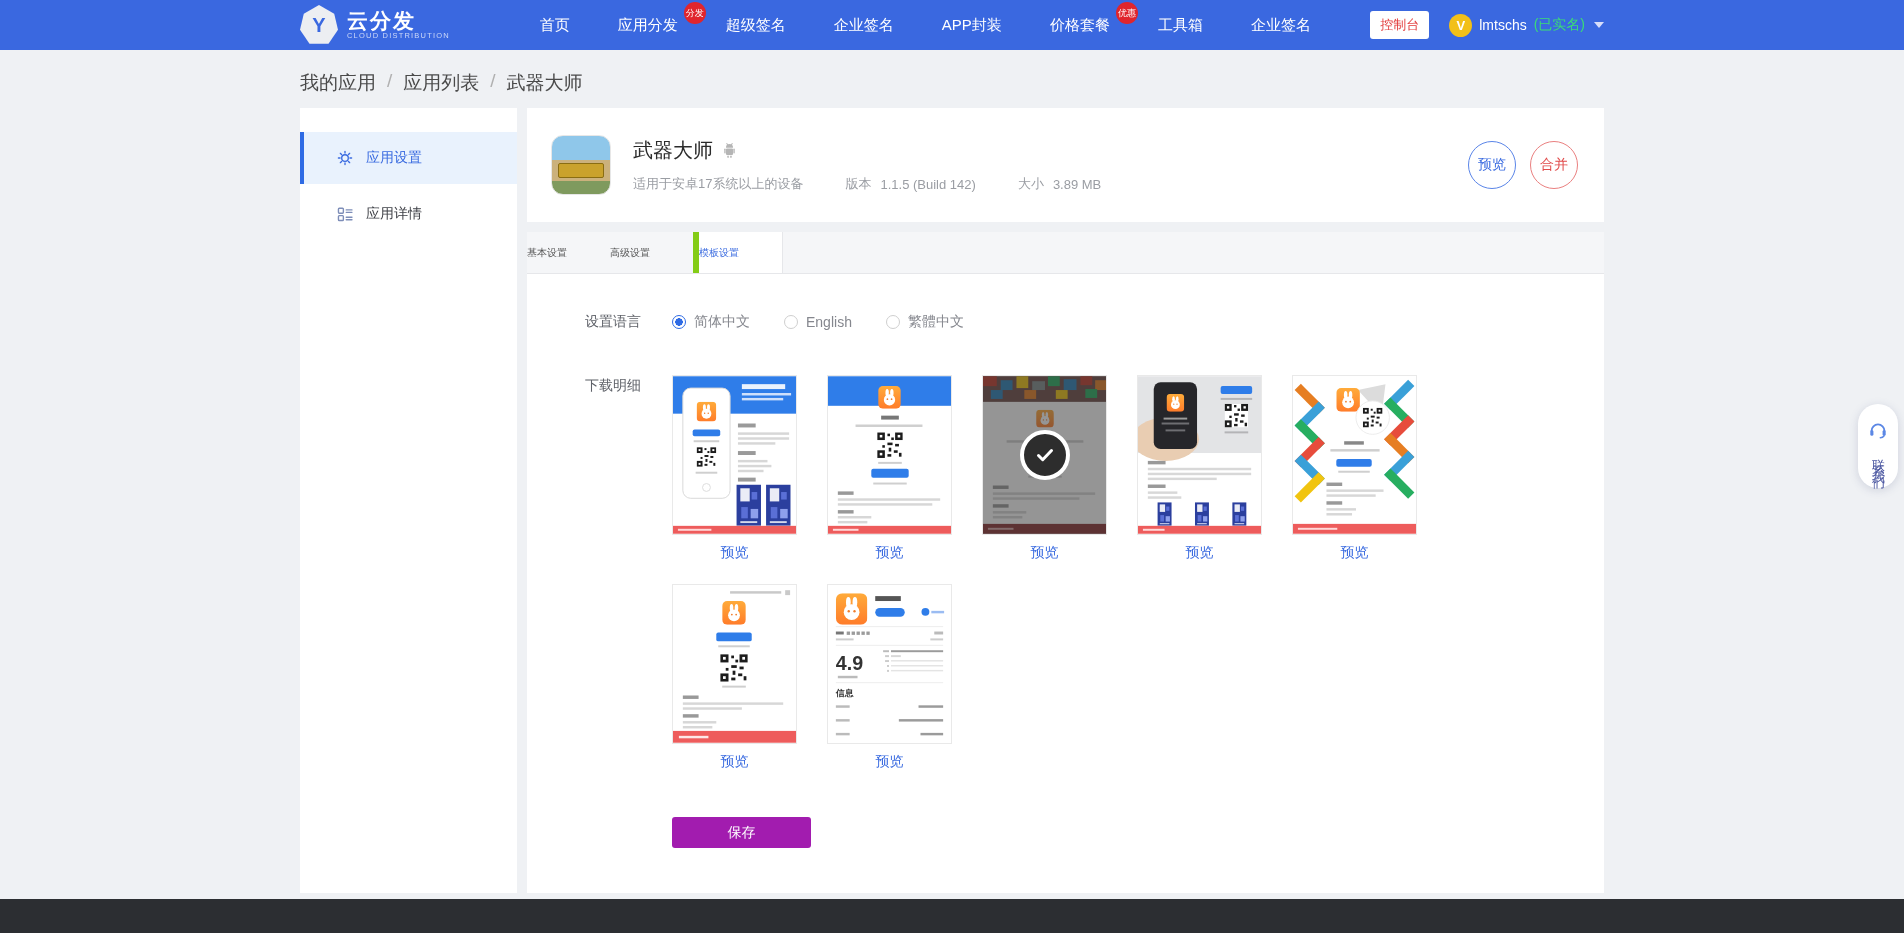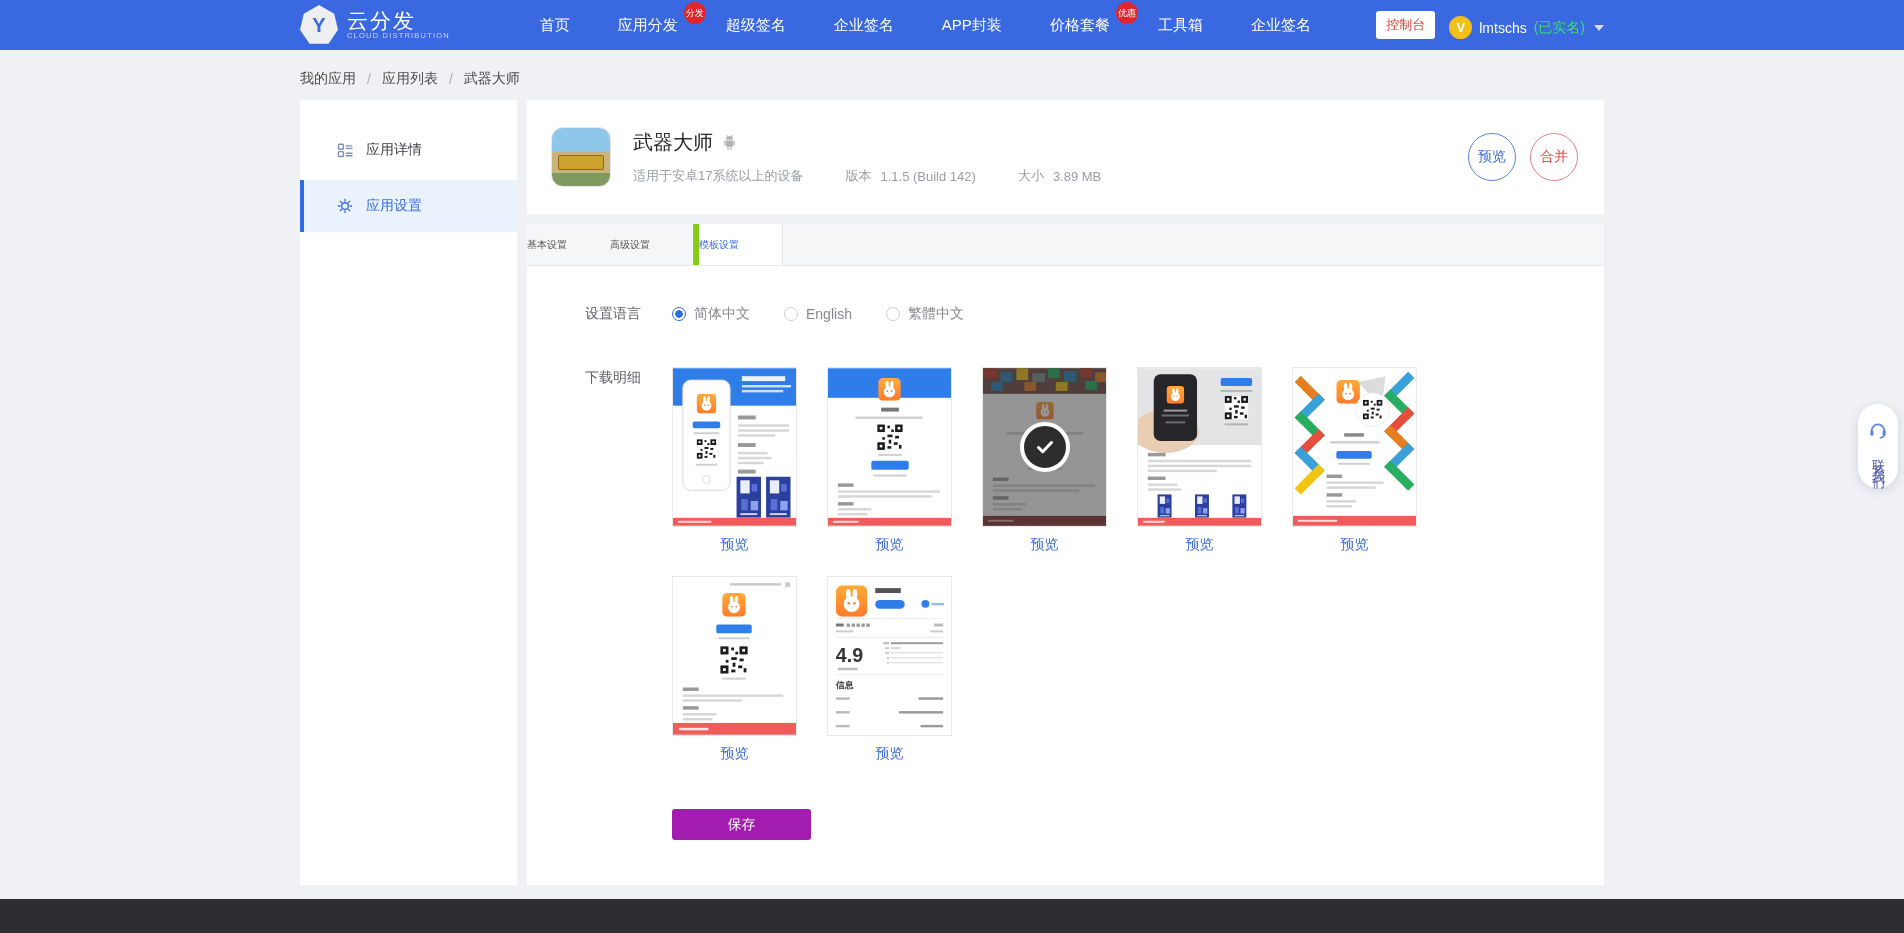--- a/index.html
+++ b/index.html
@@ -5,35 +5,35 @@
   html,body{margin:0;padding:0}
   body{width:1904px;height:933px;font-family:"Liberation Sans","DejaVu Sans",sans-serif;background:#eff1f4;overflow:hidden;position:relative}
   .container{width:1304px;margin:0 auto}
 
   
   .navbar{height:50px;background:#3a68e0;display:flex;align-items:center}
   .nav-inner{width:1304px;margin:0 auto;display:flex;align-items:center;height:100%}
   .logo{display:flex;align-items:center;gap:9px}
   .logo-shape{width:38px;height:40px;background:#eceef2;clip-path:polygon(50% 0,90% 22%,100% 62%,75% 97%,25% 97%,0 62%,10% 22%);display:flex;align-items:center;justify-content:center;font-weight:bold;font-size:20px;color:#3a68e0}
   .logo-txt{line-height:1.05;color:#fff}
-  .logo-title{font-size:21px;font-weight:normal;letter-spacing:2px}
+  .logo-title{font-size:21px;font-weight:bold;letter-spacing:2px}
   .logo-sub{font-size:7.5px;color:#ccd8f8;letter-spacing:1.2px}
   .nav-menu{display:flex;margin-left:66px;gap:0}
   .nav-item{position:relative;color:#fff;font-size:15px;padding:0 24px;line-height:50px;cursor:pointer;white-space:nowrap}
   .nav-badge{position:absolute;top:2px;right:-4px;width:22px;height:22px;border-radius:50%;background:#e0252d;color:#fff;font-size:9px;display:flex;align-items:center;justify-content:center;line-height:1}
-  .nav-right{margin-left:auto;display:flex;align-items:flex-end;gap:14px}
+  .nav-right{margin-left:auto;display:flex;align-items:center;gap:20px}
   .console-btn{background:#fff;color:#e23a3a;font-size:13px;padding:5px 10px;border-radius:3px;cursor:pointer}
   .user{display:flex;align-items:center;gap:7px;cursor:pointer}
   .avatar{width:23px;height:23px;border-radius:50%;background:#f2c018;color:#fff;font-weight:bold;font-size:13px;display:flex;align-items:center;justify-content:center}
   .user-name{color:#fff;font-size:14px}
   .user-verified{color:#3bdc77;font-size:14px}
   .caret{width:0;height:0;border-left:5px solid transparent;border-right:5px solid transparent;border-top:6px solid #d7defa;margin-left:2px}
 
   
-  .crumbs{padding:20px 0 12px;font-size:14px;color:#4a4a4a;display:flex;align-items:center}
+  .crumbs{padding:20px 0 12px;font-size:19px;color:#4a4a4a;display:flex;align-items:flex-start}
   .crumb{cursor:pointer}
   .crumb-sep{color:#b0b0b0;margin:0 11px}
 
   
   .layout{display:flex;gap:10px;align-items:flex-start}
   .sidebar{width:217px;background:#fff;height:785px;padding-top:24px;box-sizing:border-box}
   .side-item{display:flex;align-items:center;height:52px;padding-left:32px;font-size:14px;color:#3d3f45;cursor:pointer;border-left:4px solid transparent;margin-bottom:4px}
   .side-item .sicon{width:18px;height:18px;margin-right:12px;flex:none}
   .side-item.active{background:#e9f2fd;border-left:4px solid #2f6be4;color:#3a6be0}
   .main{flex:1}
@@ -173,48 +173,48 @@
     <span class="crumb">我的应用</span>
     <span class="crumb-sep">/</span>
     <span class="crumb">应用列表</span>
     <span class="crumb-sep">/</span>
     <span class="crumb">武器大师</span>
   </div>
 
   <div class="layout">
 
     <div class="sidebar">
-      <div class="side-item">
-        <svg class="sicon" viewBox="0 0 22 22">
-          <g fill="none" stroke="#7d8db8" stroke-width="1.7" stroke-linecap="round">
-            <rect x="3" y="4" width="6" height="6" rx="1"></rect>
-            <rect x="3" y="13" width="6" height="6" rx="1"></rect>
-            <line x1="12.5" y1="6" x2="19.5" y2="6"></line>
-              <line x1="12.5" y1="9" x2="19.5" y2="9"></line>
-            <line x1="12.5" y1="15" x2="19.5" y2="15"></line>
-              <line x1="12.5" y1="18" x2="19.5" y2="18"></line>
-          </g>
-        </svg>
-        <span>应用详情</span>
-      </div>
       <div class="side-item active">
         <svg class="sicon" viewBox="0 0 24 24">
           <g fill="none" stroke="#3a6be0" stroke-width="1.8" stroke-linecap="round">
             <circle cx="12" cy="12" r="4.4"></circle>
             <line x1="12" y1="3.2" x2="12" y2="5.4"></line>
               <line x1="12" y1="18.6" x2="12" y2="20.8"></line>
             <line x1="3.2" y1="12" x2="5.4" y2="12"></line>
               <line x1="18.6" y1="12" x2="20.8" y2="12"></line>
             <line x1="5.8" y1="5.8" x2="7.3" y2="7.3"></line>
               <line x1="16.7" y1="16.7" x2="18.2" y2="18.2"></line>
             <line x1="5.8" y1="18.2" x2="7.3" y2="16.7"></line>
               <line x1="16.7" y1="7.3" x2="18.2" y2="5.8"></line>
           </g>
         </svg>
         <span>应用设置</span>
+      </div>
+      <div class="side-item">
+        <svg class="sicon" viewBox="0 0 22 22">
+          <g fill="none" stroke="#7d8db8" stroke-width="1.7" stroke-linecap="round">
+            <rect x="3" y="4" width="6" height="6" rx="1"></rect>
+            <rect x="3" y="13" width="6" height="6" rx="1"></rect>
+            <line x1="12.5" y1="6" x2="19.5" y2="6"></line>
+              <line x1="12.5" y1="9" x2="19.5" y2="9"></line>
+            <line x1="12.5" y1="15" x2="19.5" y2="15"></line>
+              <line x1="12.5" y1="18" x2="19.5" y2="18"></line>
+          </g>
+        </svg>
+        <span>应用详情</span>
       </div>
     </div>
 
     <div class="main">
 
       <div class="appcard">
         <div class="appicon">
             <div class="banner"></div>
           </div>
         <div class="appinfo">

